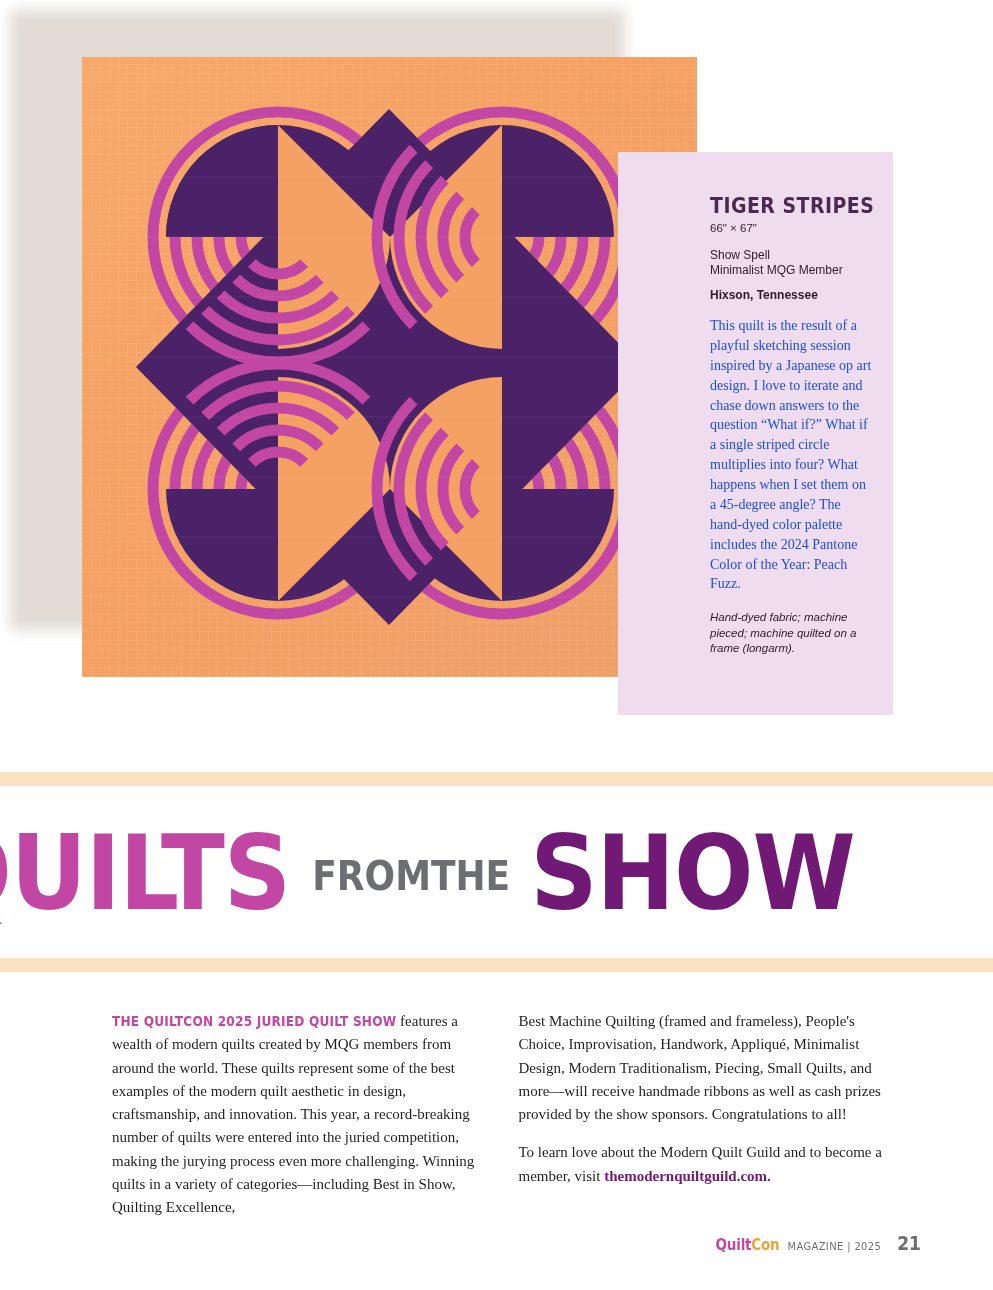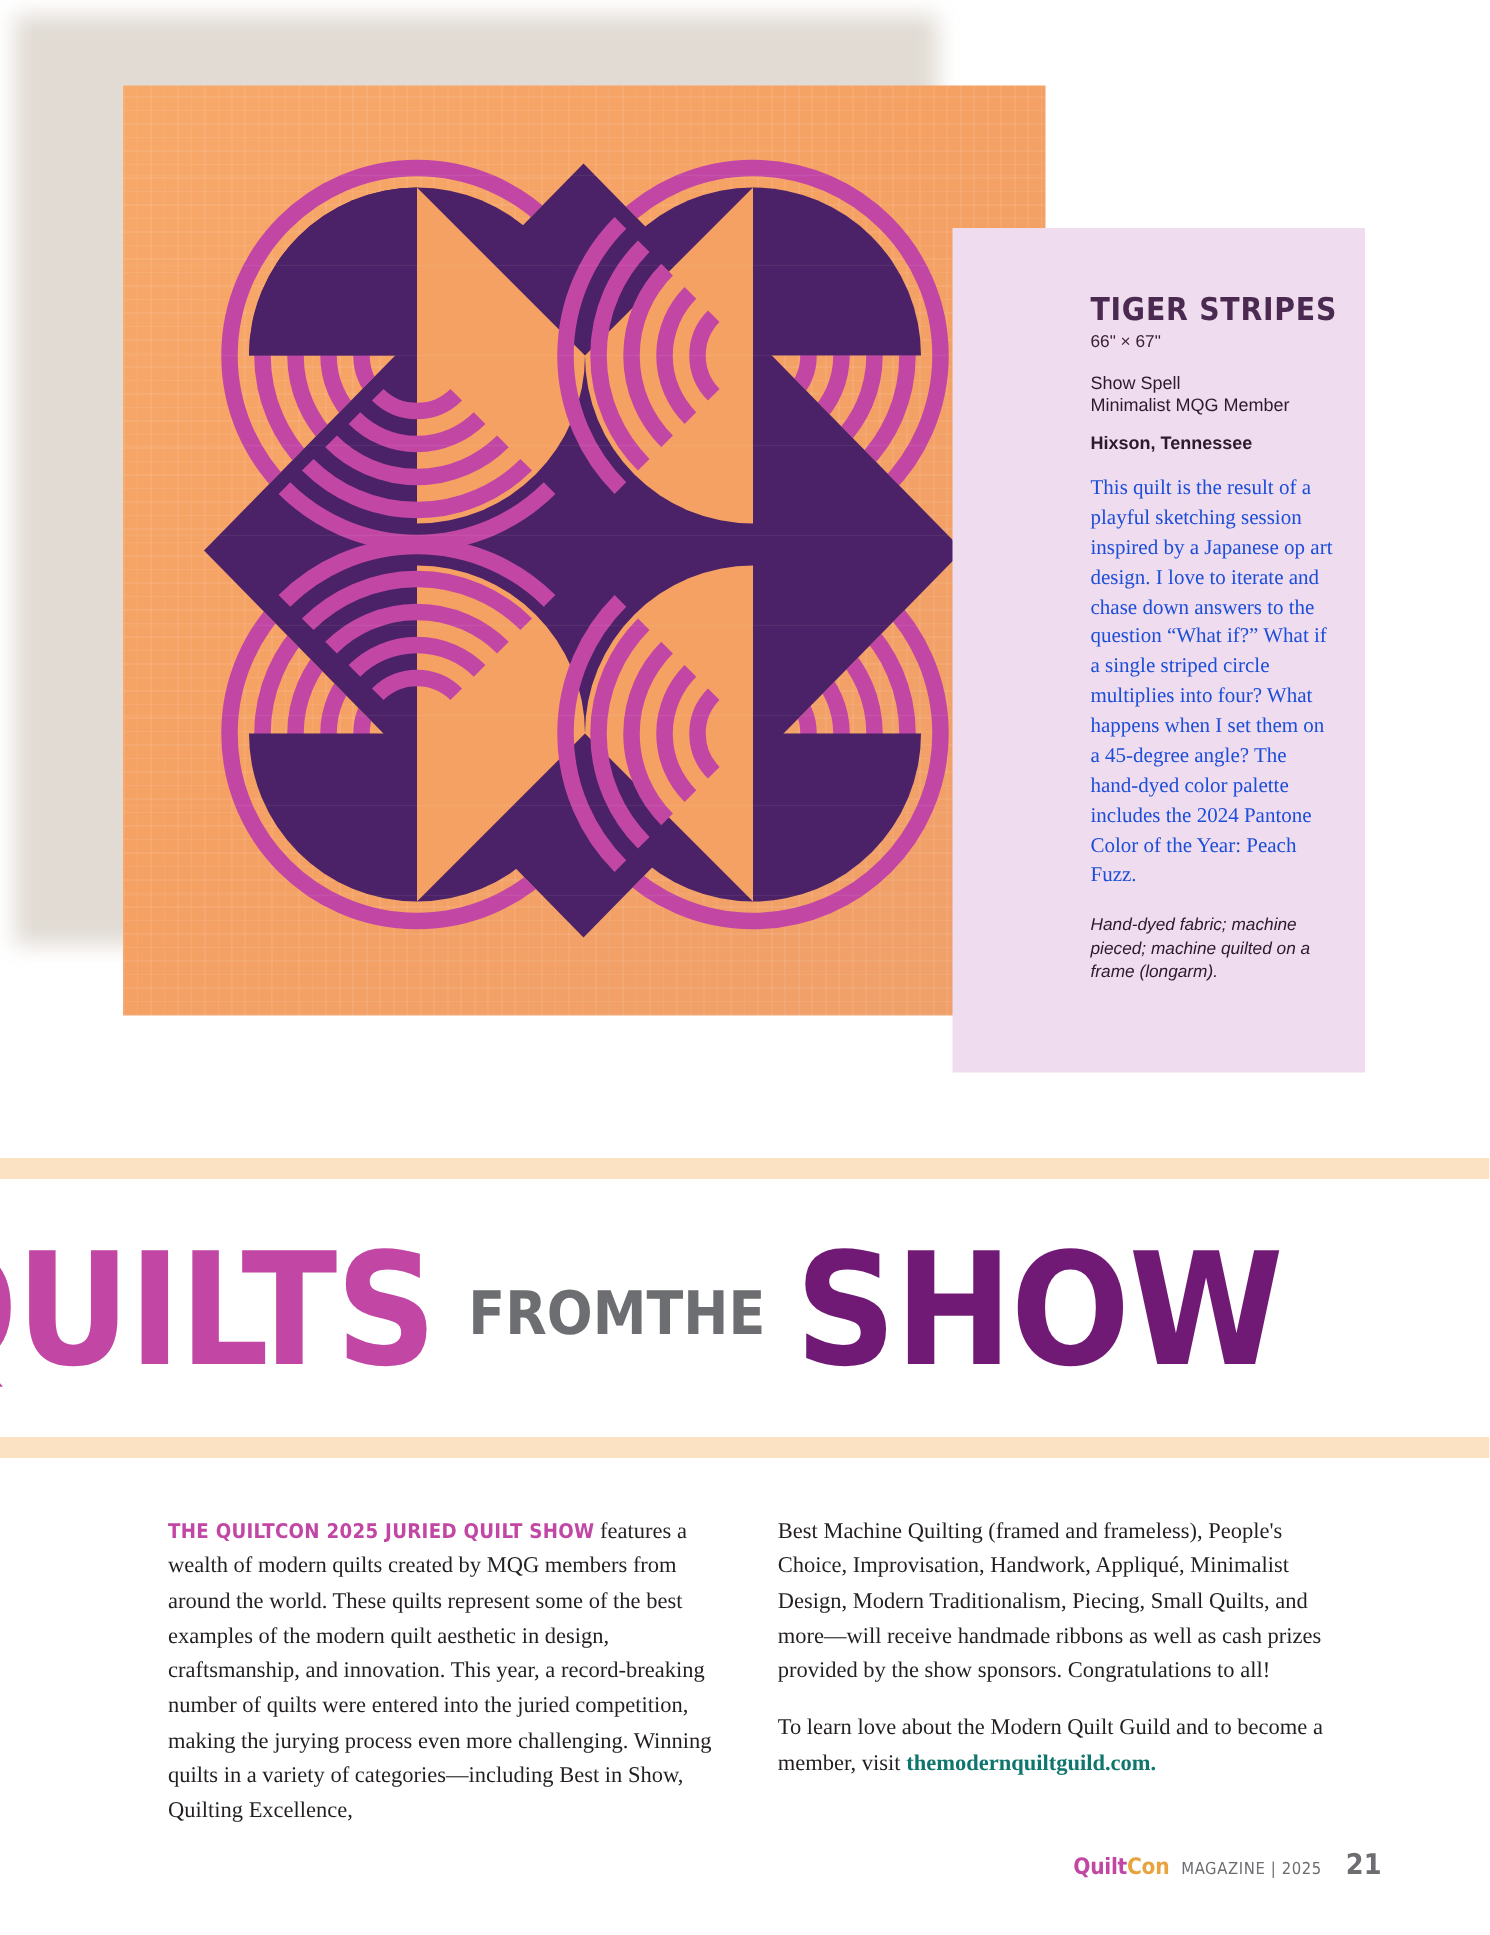--- a/index.html
+++ b/index.html
@@ -47,21 +47,20 @@
 
   
   .caption-panel {
     position: absolute;
     left: 618px;
     top: 152px;
     width: 275px;
     height: 563px;
     background: #efdcee;
     z-index: 4;
-    margin-left: 17px;
   }
   .caption-inner {
     position: absolute;
     left: 92px;
     top: 42px;
     width: 165px;
   }
   .cap-title {
     font-family: "DejaVu Sans Condensed", "Liberation Sans", sans-serif;
     font-weight: bold;
@@ -178,21 +177,21 @@
   }
   .lead-in {
     font-family: "DejaVu Sans Condensed", "Liberation Sans", sans-serif;
     font-weight: bold;
     font-size: 13.5px;
     letter-spacing: 0.2px;
     color: #c247a4;
   }
   .bold-link {
     font-weight: bold;
-    color: #0f766e;
+    color: #701a75;
   }
 
   
   .footer {
     position: absolute;
     right: 72px;
     bottom: 36px;
     display: flex;
     align-items: baseline;
     gap: 8px;

